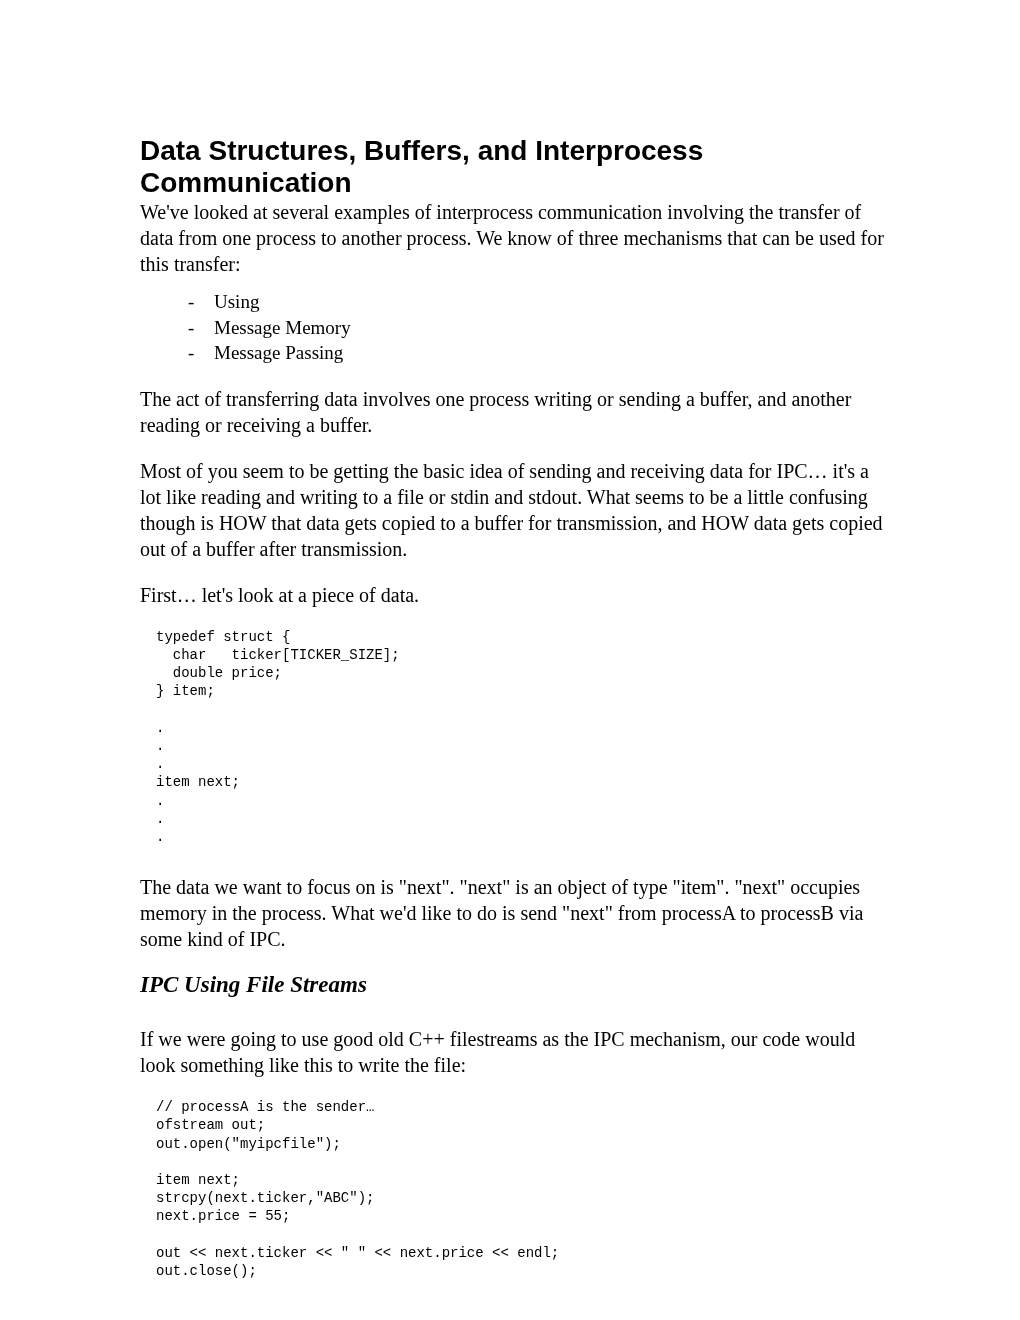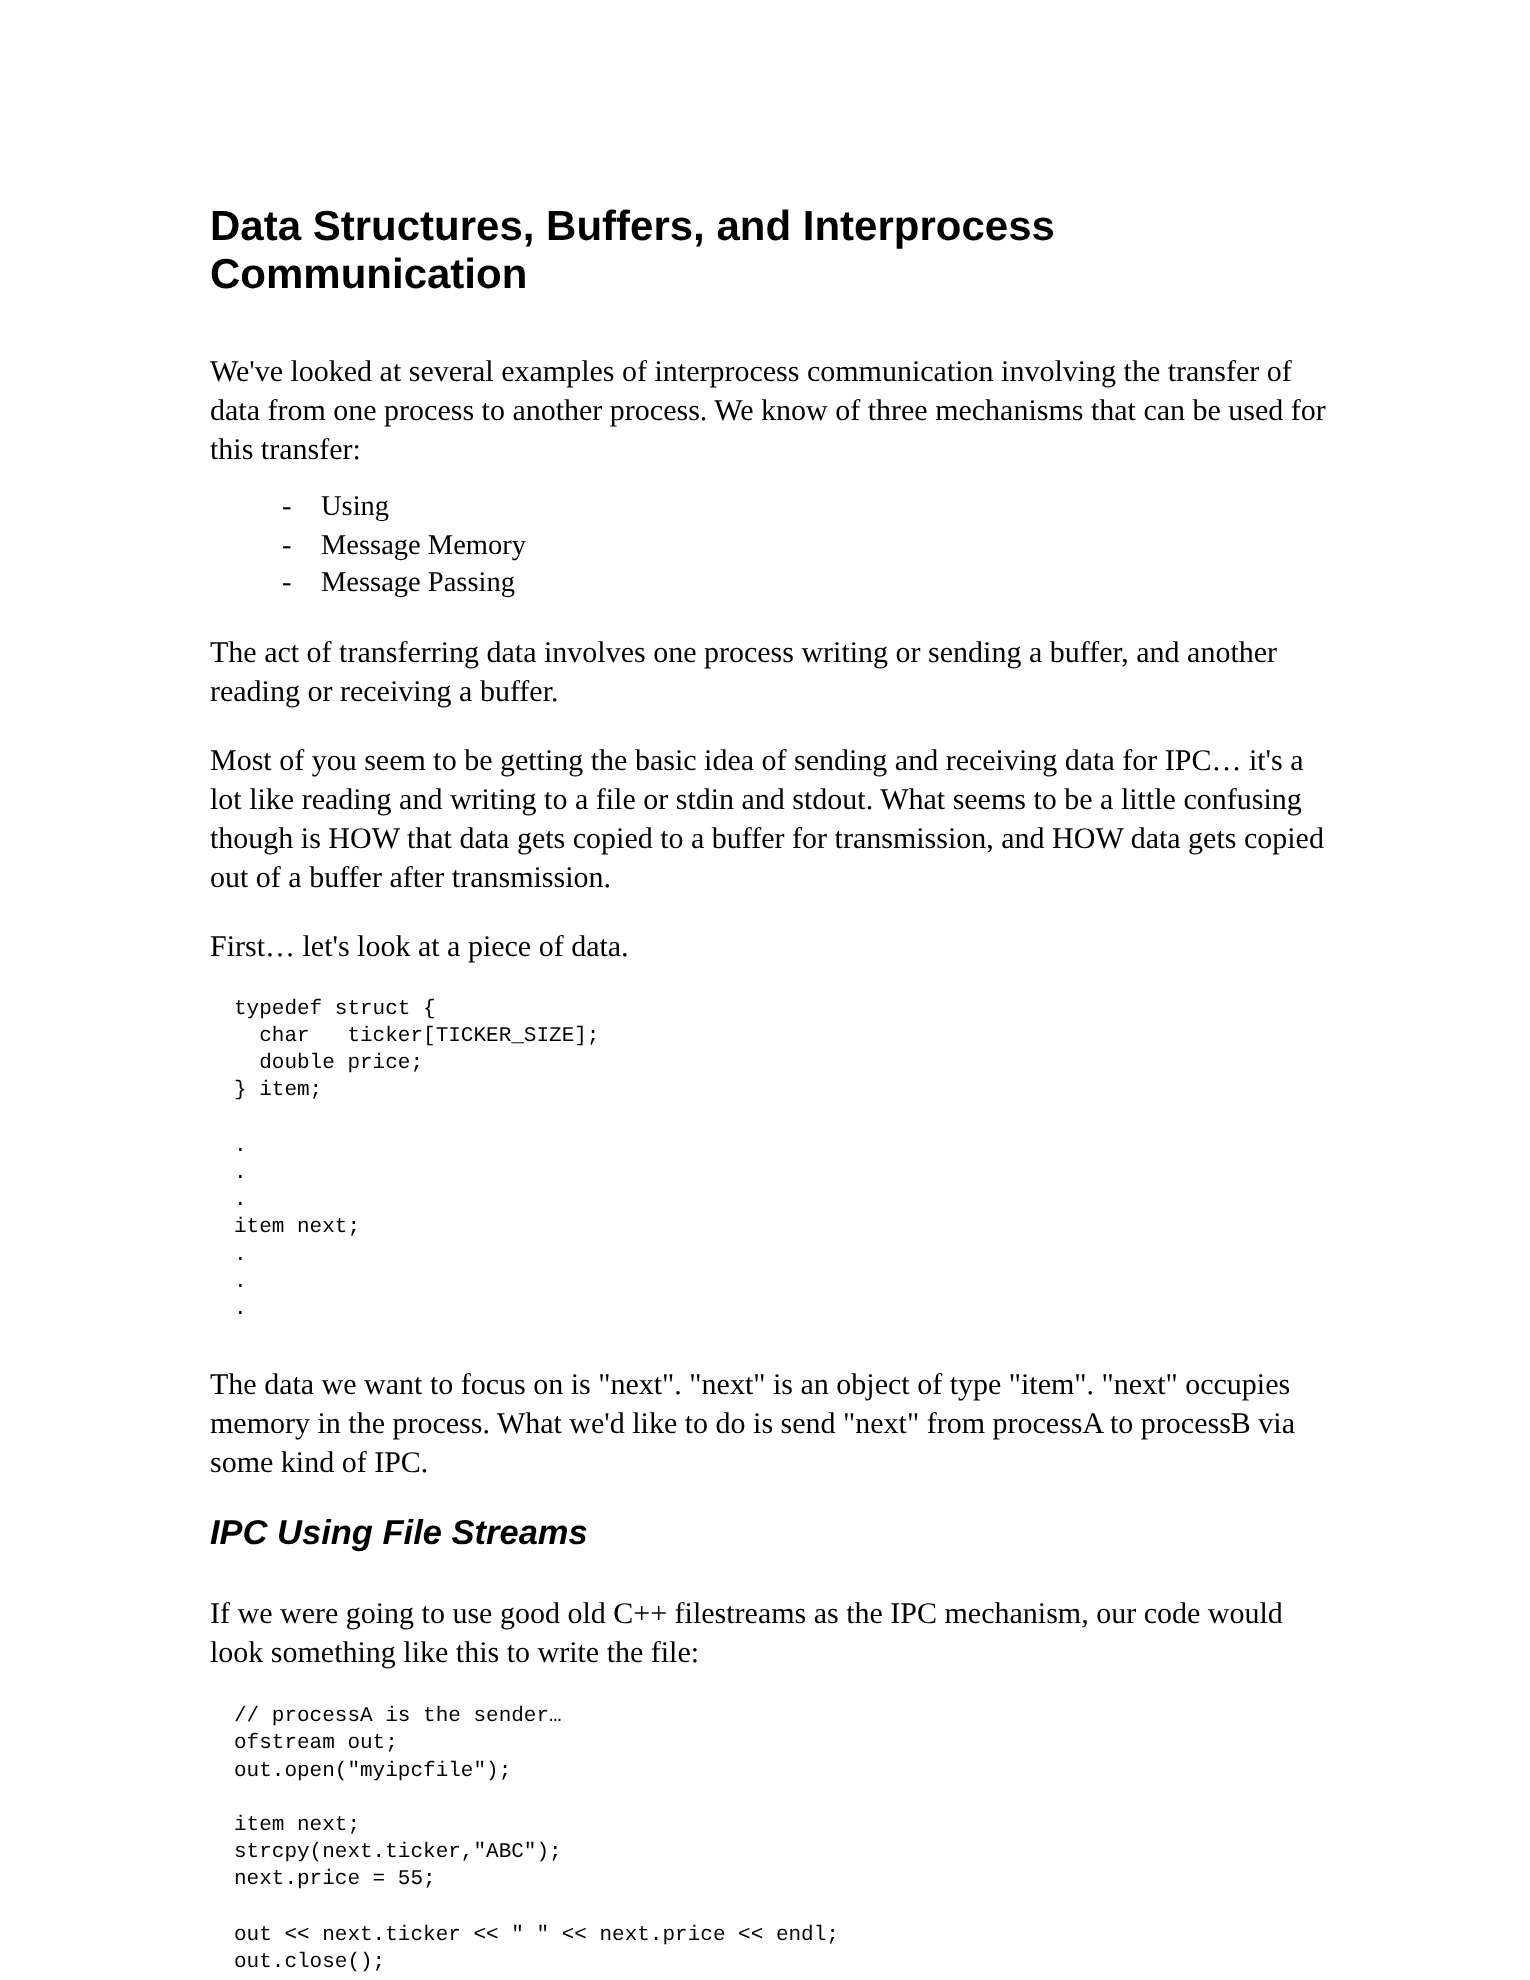--- a/index.html
+++ b/index.html
@@ -12,21 +12,20 @@
       width: 1020px;
       height: 1320px;
       font-family: "Times New Roman", Times, serif;
       color: #000000;
       padding: 135px 135px 0 140px;
     }
     .title {
       font-family: Arial, Helvetica, sans-serif;
       font-size: 28px;
       font-weight: bold;
-      margin-bottom: 36px;
     }
     .para {
       font-size: 20px;
       line-height: 1.3;
       margin-bottom: 20px;
     }
     .list {
       margin-top: -8px;
       margin-bottom: 20px;
       padding-left: 48px;
@@ -44,21 +43,21 @@
     }
     .code {
       font-family: "Courier New", Courier, monospace;
       font-size: 14px;
       white-space: pre;
       line-height: 1.3;
       margin-bottom: 28px;
       margin-left: 16px;
     }
     .subtitle {
-      font-family: Liberation Sans, sans-serif;
+      font-family: Liberation Serif, serif;
       font-size: 23px;
       font-weight: bold;
       font-style: italic;
       margin-top: 18px;
       margin-bottom: 28px;
     }
   </style>
 </head>
 <body>
 

